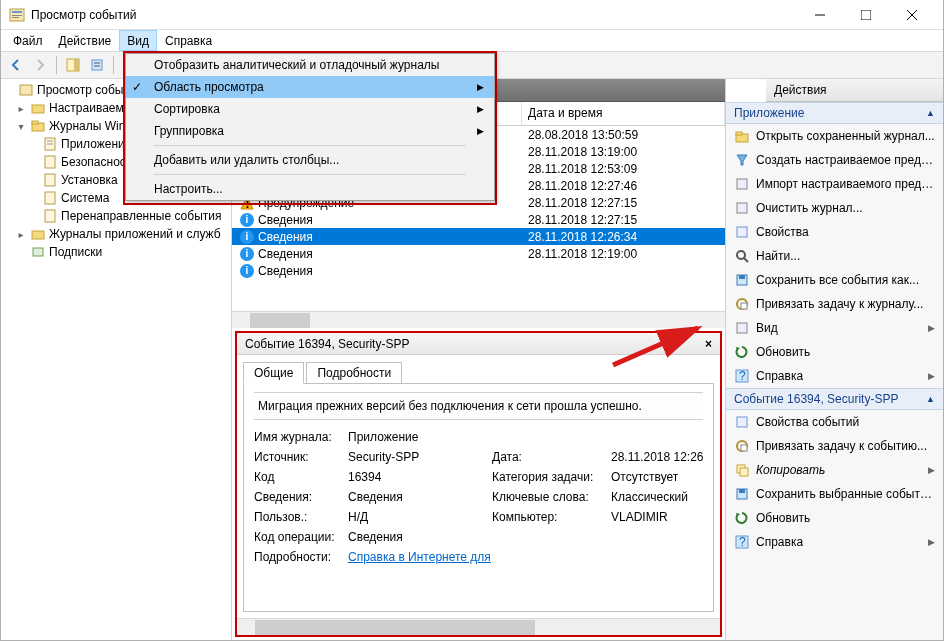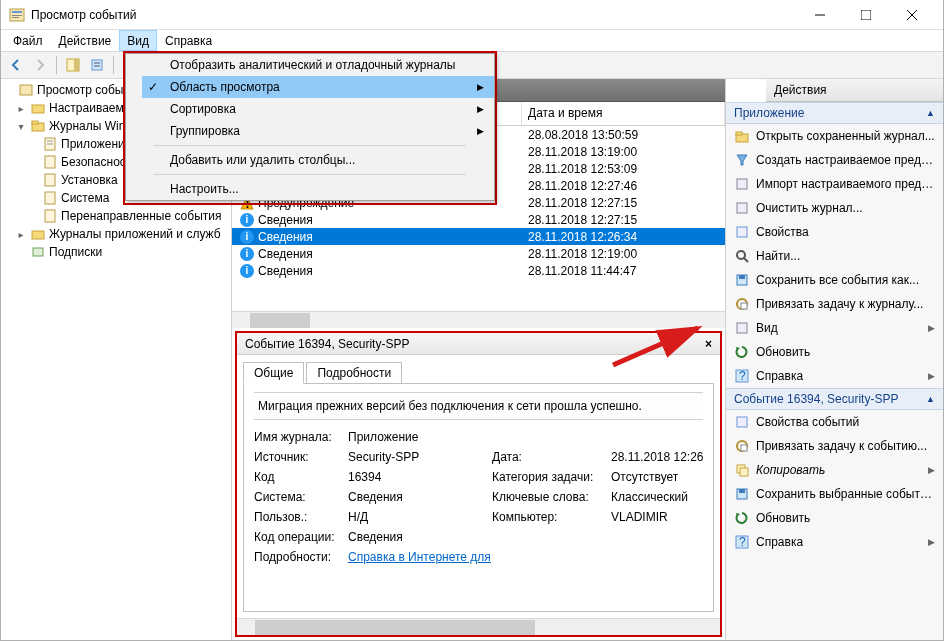--- a/index.html
+++ b/index.html
@@ -46,21 +46,21 @@
 .right-pane { width: 217px; display: flex; flex-direction: column; }
 .right-header { height: 23px; background: linear-gradient(#f4f4f4,#e4e4e4); display: flex; align-items: center; padding: 0 8px; font-weight: 400; border-bottom: 1px solid #c0c0c0; margin-left: 40px; }
 .actions-body { flex: 1; background: #f7f7f7; overflow-y: auto; }
 .actions-section { background: #e8eef7; padding: 3px 8px; border-top: 1px solid #c7d3e6; border-bottom: 1px solid #c7d3e6; display: flex; align-items: center; color: #15428b; }
 .actions-section .collapse { margin-left: auto; font-size: 9px; }
 .action-item { display: flex; align-items: center; padding: 4px 8px; gap: 6px; white-space: nowrap; overflow: hidden; }
 .ai-icon { width: 16px; height: 16px; flex-shrink: 0; display: inline-flex; align-items: center; justify-content: center; }
 .ai-chevron { margin-left: auto; color: #666; font-size: 9px; }
 .dropdown { position: absolute; top: 0; left: 0; width: 370px; background: #f2f2f2; border: 1px solid #a0a0a0; box-shadow: 2px 2px 4px rgba(0,0,0,0.25); z-index: 100; display: flex; flex-direction: column; }
 .dd-wrap { position: absolute; top: 51px; left: 122px; border: 2px solid #c80000; padding-bottom: 2px; z-index: 101; }
-.dd-item { height: 22px; display: flex; align-items: center; padding: 0 28px; position: relative; margin-left: 16px; }
+.dd-item { height: 22px; display: flex; align-items: center; padding: 0 28px; position: relative; }
 .dd-item.highlight { background: #91c9f7; }
 .dd-check { position: absolute; left: 6px; }
 .dd-arrow { position: absolute; right: 10px; font-size: 9px; }
 .dd-sep { height: 1px; background: #d0d0d0; margin: 3px 28px 3px 28px; }
 .arrow-annot { position: absolute; pointer-events: none; z-index: 90; }
 .ev-icon { width: 14px; height: 14px; border-radius: 50%; display: inline-flex; align-items: center; justify-content: center; font-size: 10px; font-weight: bold; color: #fff; }
 .info-ico { background: #2196f3; }
 svg { display: block; }
 </style>
 </head>
@@ -325,21 +325,20 @@
               <span class="ev-icon info-ico">i</span>
               <span>Сведения</span>
             </div>
             <div class="list-cell" style="flex: 1 1 0%;">28.11.2018 12:19:00</div>
           </div>
           <div class="list-row">
             <div class="list-cell" style="width: 290px; padding-left: 8px;">
               <span class="ev-icon info-ico">i</span>
               <span>Сведения</span>
             </div>
-            <div class="list-cell" style="flex: 1 1 0%;">28.11.2018 11:44:47</div>
           </div>
         </div>
       <div class="hscroll">
           <div class="hscroll-thumb" style="width:60px;margin-left:18px"></div>
         </div>
     </div>
 
     <div class="detail-pane">
       <div class="detail-title">
         <span>Событие 16394, Security-SPP</span>
@@ -358,21 +357,21 @@
           <span class="label">Источник:</span>
           <span>Security-SPP</span>
           <span class="label">Дата:</span>
           <span>28.11.2018 12:26</span>
 
           <span class="label">Код</span>
           <span>16394</span>
           <span class="label">Категория задачи:</span>
           <span>Отсутствует</span>
 
-          <span class="label">Система:</span>
+          <span class="label">Сведения:</span>
           <span>Сведения</span>
           <span class="label">Ключевые слова:</span>
           <span>Классический</span>
 
           <span class="label">Пользов.:</span>
           <span>Н/Д</span>
           <span class="label">Компьютер:</span>
           <span>VLADIMIR</span>
 
           <span class="label">Код операции:</span>

